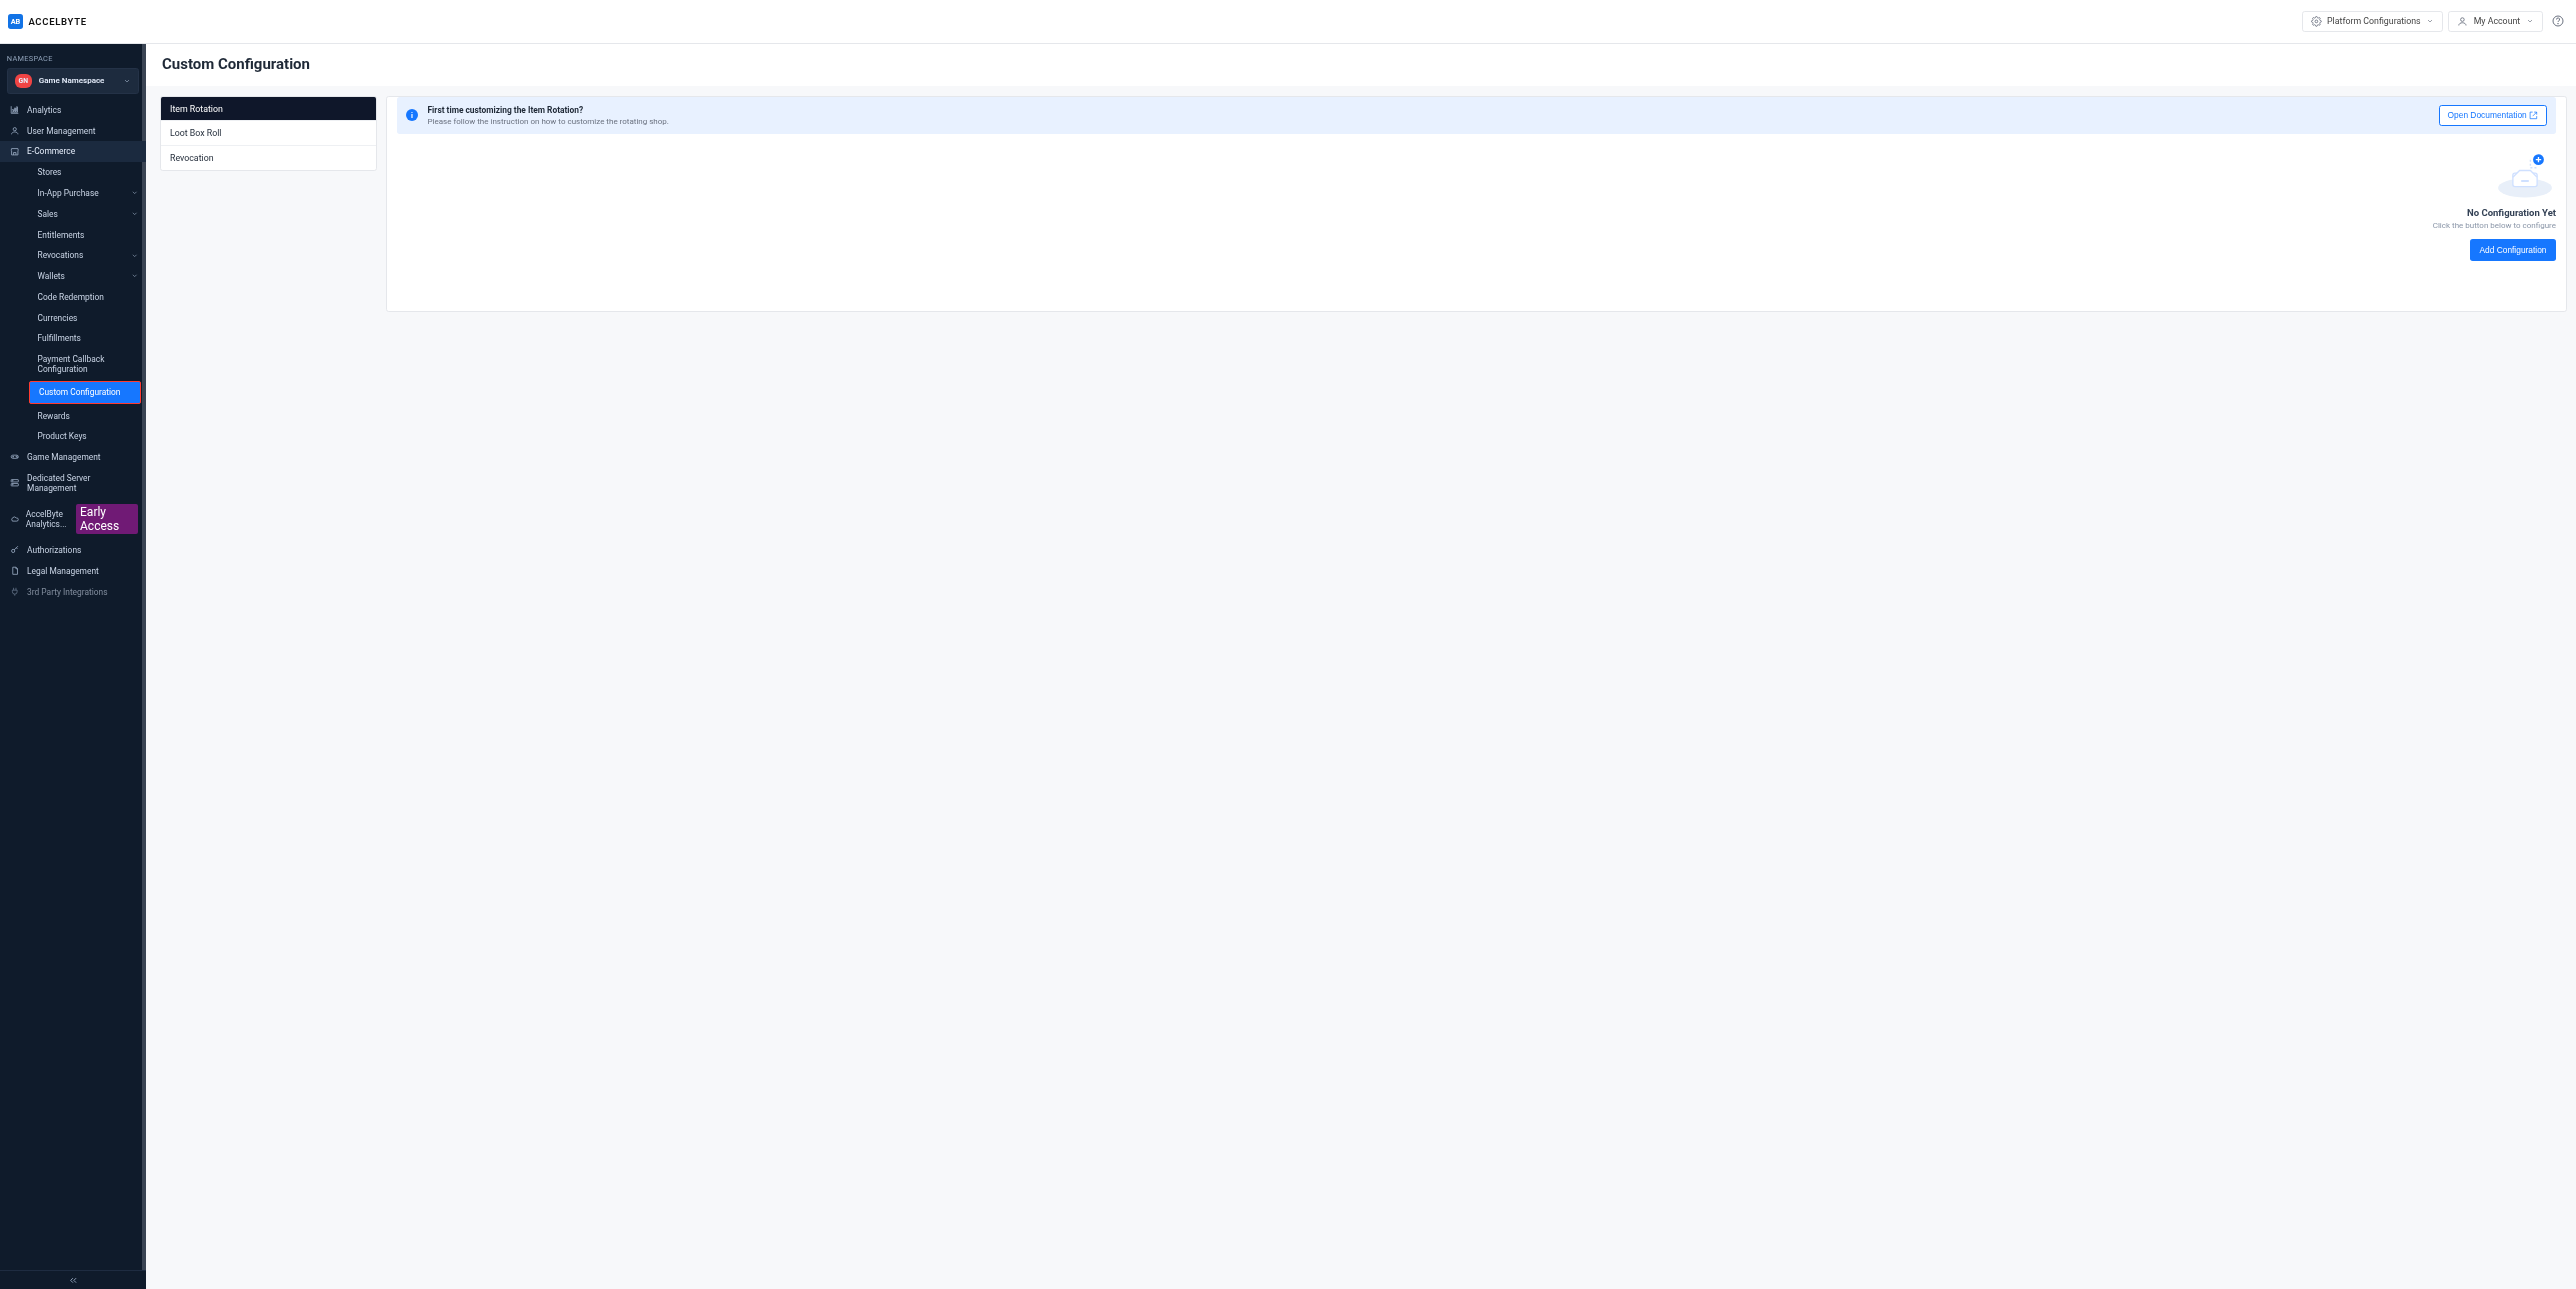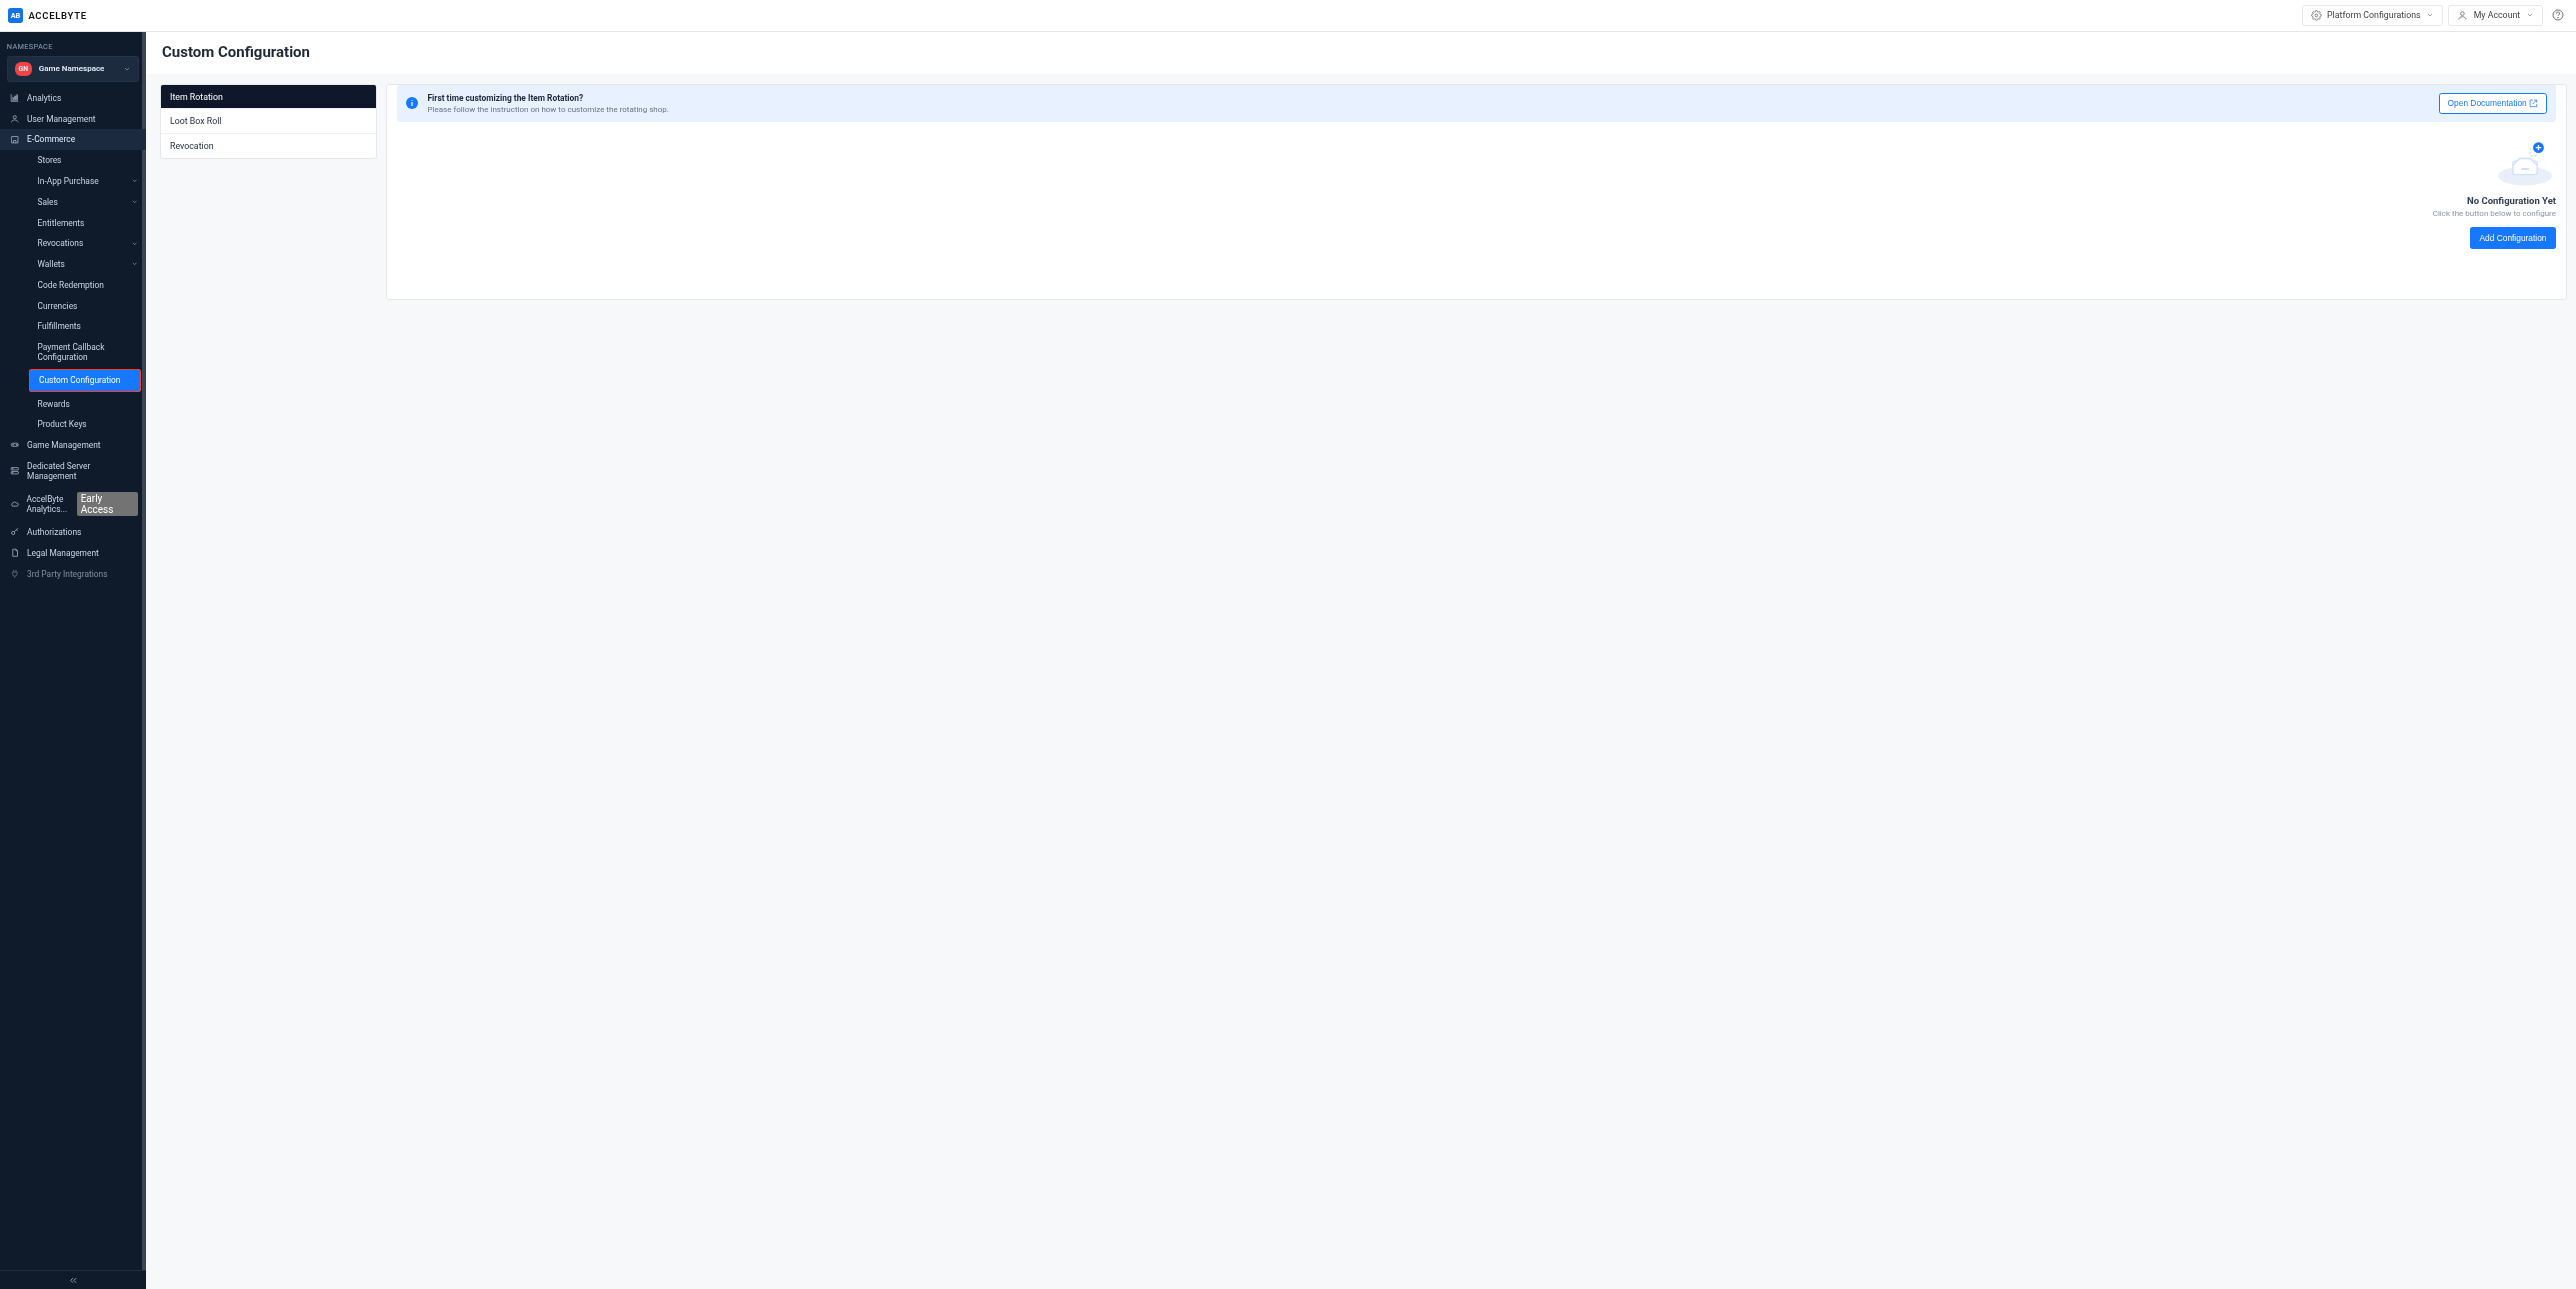--- a/index.html
+++ b/index.html
@@ -10,21 +10,21 @@
       background: #fff;
       height: 100vh;
       overflow: hidden;
     }
     .app { display: flex; flex-direction: column; height: 100vh; }
     
     .topbar {
       display: flex;
       align-items: center;
       justify-content: space-between;
-      height: 32px;
+      height: 44px;
       border-bottom: 0.7px solid #e5e7eb;
       padding: 0 8px;
       background: #fff;
     }
     .brand { display: flex; align-items: center; gap: 5.4px; }
     .brand-logo {
       width: 15px; height: 15px;
       background: #1273e6;
       border-radius: 2.7px;
       display: inline-flex; align-items: center; justify-content: center;
@@ -84,21 +84,21 @@
     .sub-group { padding-left: 13.5px; }
     .subnav-item { padding-left: 24px; }
     .subnav-item .label { flex: 1; }
     .subnav-item.active {
       background: #1677ff; color: #fff;
       border: 1.4px solid #ff3b30; border-radius: 2px;
       margin: 1.4px 5.4px 1.4px 15px; padding-left: 9.5px;
     }
     .caret-right { color: #9fb0c8; font-size: 7.4px; margin-left: auto; }
     .badge-ea {
-      background: #737373; color: #fff; border-radius: 2px; font-size: 10px; padding: 1.4px 4px; margin-left: 2.7px;
+      background: #701a75; color: #fff; border-radius: 2px; font-size: 12px; padding: 1.4px 4px; margin-left: 2.7px;
     }
     .sidebar-collapse {
       height: 19px; display: flex; align-items: center; justify-content: center;
       border-top: 0.7px solid #1e2c41; color: #9fb0c8; cursor: pointer;
     }
     
     .main { flex: 1; background: #f7f8fa; overflow: auto; padding-bottom: 27px; }
     .page-title-wrap { background: #fff; padding: 10.8px 16px 13.5px 16px; }
     .page-title { font-size: 15px; font-weight: 700; color: #1f2937; }
     .content { display: flex; gap: 9.5px; padding: 9.5px 9.5px 9.5px 13.5px; align-items: flex-start; }

